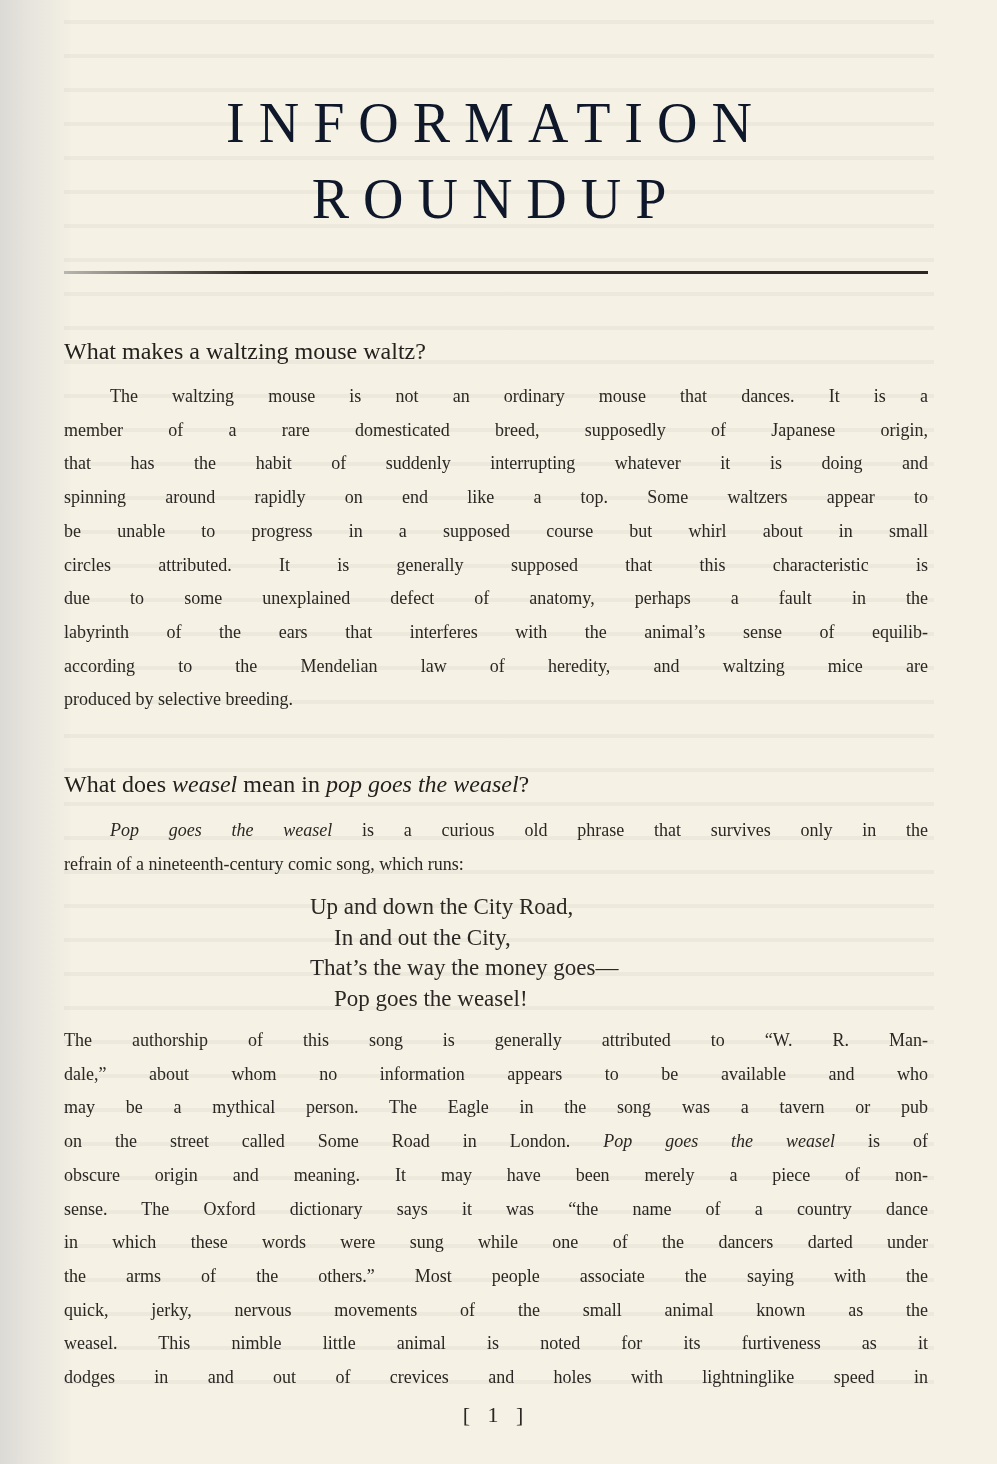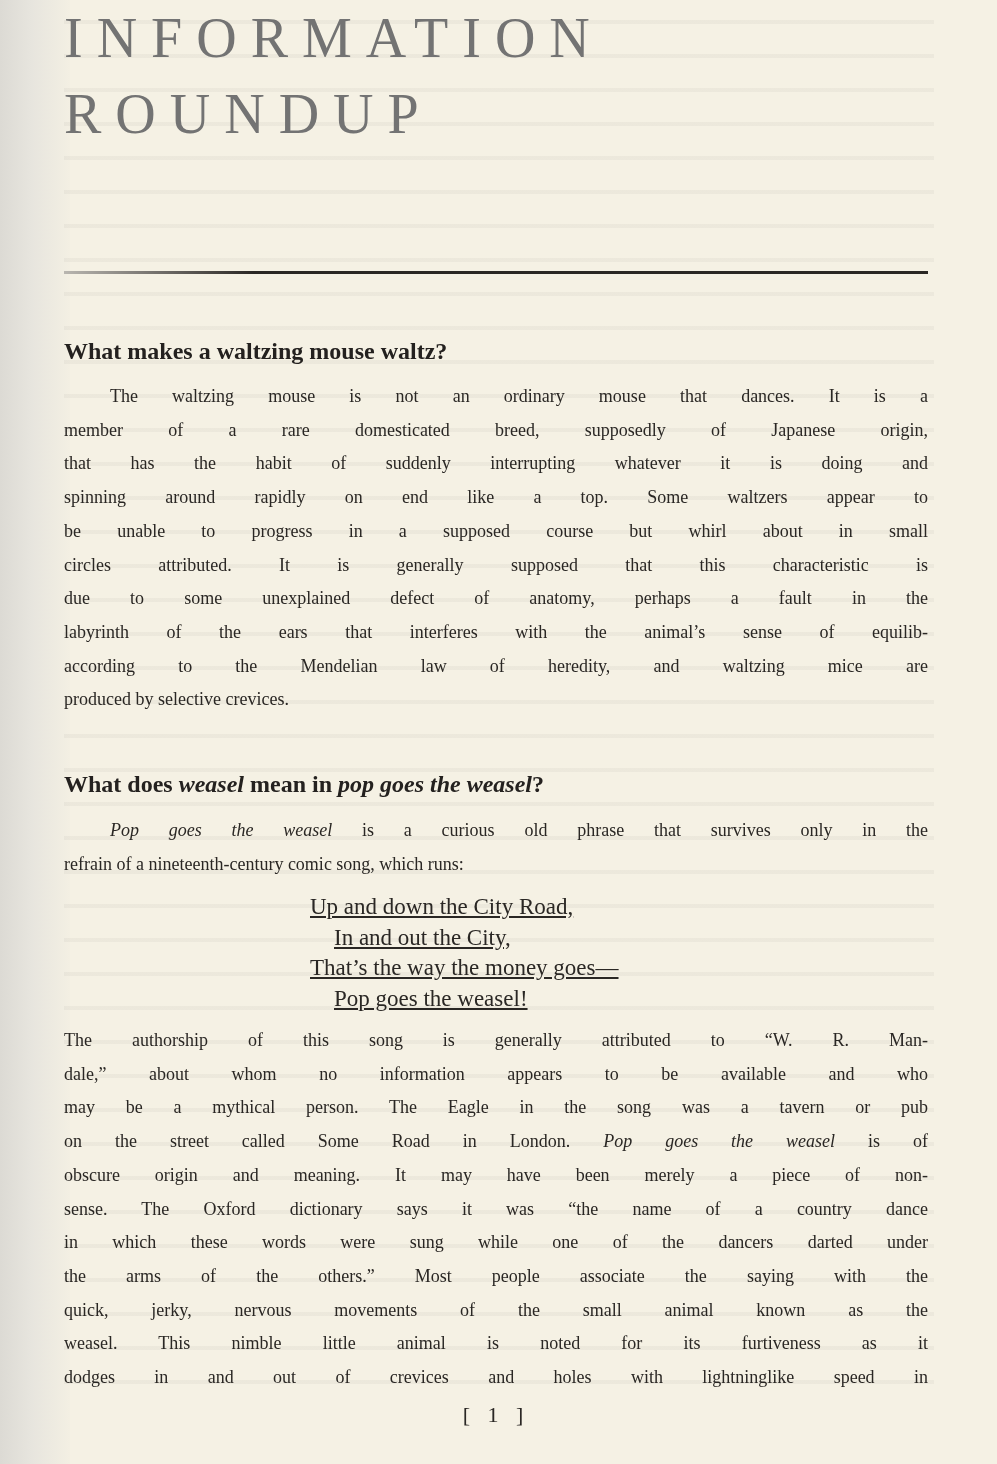--- a/index.html
+++ b/index.html
@@ -29,42 +29,43 @@
       background: repeating-linear-gradient(to bottom, transparent 0px, transparent 20px, #7a7670 20px, #7a7670 24px, transparent 24px, transparent 34px);
       pointer-events: none;
     }
     .page {
       position: absolute;
       left: 64px;
       top: 0;
       width: 864px;
     }
     .title {
-      text-align: left;
+      text-align: center;
       font-size: 56px;
       letter-spacing: 14px;
       line-height: 76px;
       margin: 0;
+      padding-top: 85px;
       font-weight: normal;
-      color: #737373;
+      color: #0f172a;
     }
     .title span { display: block; }
     .rule {
       position: absolute;
       top: 271px;
       left: 0;
       width: 864px;
       height: 3px;
       background: linear-gradient(to right, #b9b6b0 0%, #2a2724 22%, #2a2724 100%);
     }
     .q {
       position: absolute;
       left: 0;
       font-size: 24px;
-      font-weight: bold;
+      font-weight: normal;
       margin: 0;
       color: #24211f;
     }
     .para {
       position: absolute;
       left: 0;
       width: 864px;
       font-size: 18px;
       line-height: 33.7px;
       text-align: justify;
@@ -78,21 +79,20 @@
       white-space: nowrap;
     }
     .line.last { text-align-last: left; }
     .indent { padding-left: 46px; }
     em { font-style: italic; }
     .verse {
       position: absolute;
       left: 246px;
       font-size: 23px;
       line-height: 30.5px;
-      text-decoration: underline;
     }
     .verse .v { display: block; white-space: nowrap; }
     .verse .v.in { padding-left: 24px; }
     .folio {
       position: absolute;
       top: 1402px;
       left: 0;
       width: 864px;
       text-align: center;
       font-size: 22px;
@@ -119,21 +119,21 @@
   <div class="para" style="top:380px;">
     <span class="line indent">The waltzing mouse is not an ordinary mouse that dances. It is a</span>
     <span class="line">member of a rare domesticated breed, supposedly of Japanese origin,</span>
     <span class="line">that has the habit of suddenly interrupting whatever it is doing and</span>
     <span class="line">spinning around rapidly on end like a top. Some waltzers appear to</span>
     <span class="line">be unable to progress in a supposed course but whirl about in small</span>
     <span class="line">circles attributed. It is generally supposed that this characteristic is</span>
     <span class="line">due to some unexplained defect of anatomy, perhaps a fault in the</span>
     <span class="line">labyrinth of the ears that interferes with the animal’s sense of equilib-</span>
     <span class="line">according to the Mendelian law of heredity, and waltzing mice are</span>
-    <span class="line last">produced by selective crevices.</span>
+    <span class="line last">produced by selective breeding.</span>
   </div>
 
   <h2 class="q" style="top:771px;"><span>What does </span><em>weasel</em><span> mean in </span><em>pop goes the weasel</em><span>?</span></h2>
 
   <div class="para" style="top:814px;">
     <span class="line indent"><em>Pop goes the weasel</em><span> is a curious old phrase that survives only in the</span></span>
     <span class="line last">refrain of a nineteenth-century comic song, which runs:</span>
   </div>
 
   <div class="verse" style="top:892px;">

